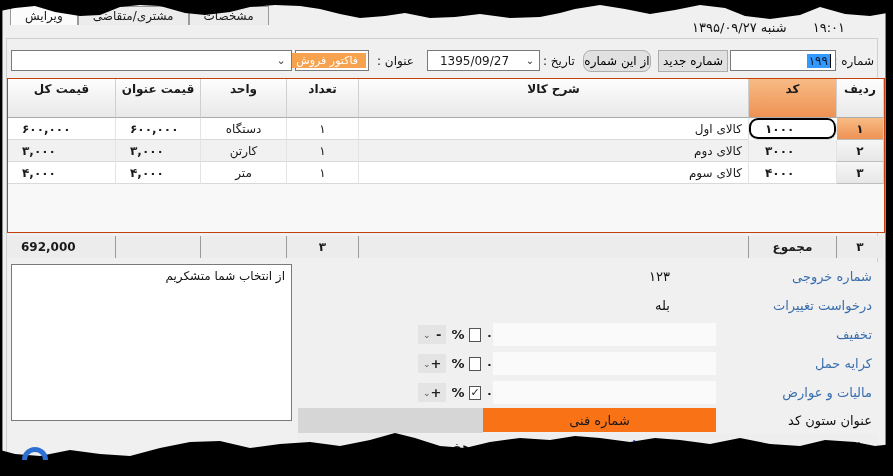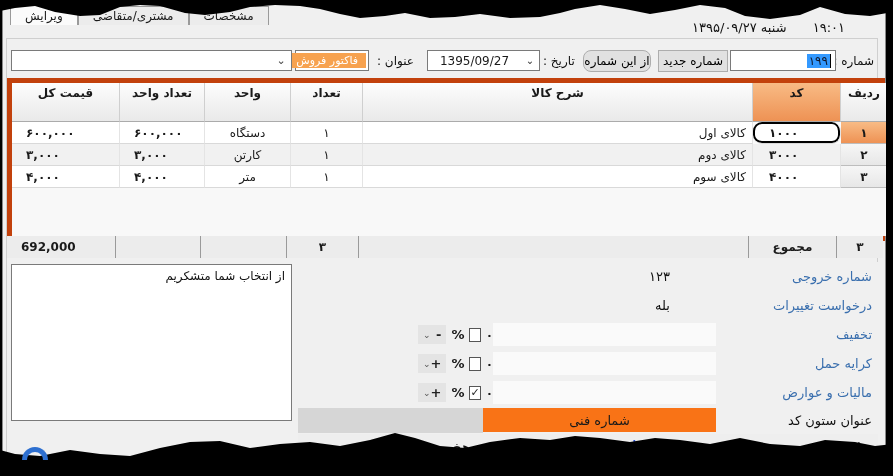--- a/index.html
+++ b/index.html
@@ -60,21 +60,21 @@
   .date-combo { left: 424px; top: 50px; width: 113px; }
   .date-combo .chev { width: 18px; text-align: center; color: #333; font-size: 10px; }
   .date-combo .val { flex: 1; text-align: center; direction: ltr; font-size: 12px; }
   .title-field { left: 292px; top: 50px; width: 74px; justify-content: flex-start; padding: 0 2px; }
   .hl-orange { background: #f7a24f; color: #fff; font-size: 11px; padding: 1px 8px; white-space: nowrap; }
   .combo-big { left: 8px; top: 50px; width: 281px; }
   .combo-big .chev { width: 20px; text-align: center; color: #444; font-size: 11px; }
 
   
   .grid7 { display: grid; grid-template-columns: 108px 85px 86px 72px 390px 88px 47px; direction: ltr; }
-  .table-wrap { position: absolute; left: 4px; top: 78px; width: 878px; border: 5px solid #c2410c; background: #fafafa; }
+  .table-wrap { position: absolute; left: 4px; top: 78px; width: 878px; border: 1px solid #c2410c; background: #fafafa; }
   .th {
     height: 39px; background: linear-gradient(#fdfdfd,#e9e9e9);
     border-right: 1px solid #cfcfcf; border-bottom: 1px solid #ababab;
     font-weight: 700; font-size: 12px; text-align: center; padding-top: 3px; direction: rtl;
   }
   .th:first-child { border-left: none; }
   .th.orange, .rowhead.orange { background: linear-gradient(#f8bb85,#ee9254); }
   .td {
     height: 22px; font-size: 12px; direction: rtl;
     border-right: 1px solid #e4e4e4; border-bottom: 1px solid #d9d9d9;
@@ -213,21 +213,21 @@
     <span class="hl-orange">فاکتور فروش</span>
   </div>
   <div class="field combo-big">
     <span class="chev">⌄</span>
     <span class="val"></span>
   </div>
 
   <div class="table-wrap">
     <div class="grid7">
       <div class="th">قیمت کل</div>
-      <div class="th">تعداد واحد</div>
+      <div class="th">قیمت عنوان</div>
       <div class="th">واحد</div>
       <div class="th">تعداد</div>
       <div class="th">شرح کالا</div>
       <div class="th orange">کد</div>
       <div class="th">ردیف</div>
     </div>
 
     <div class="grid7 r-odd">
       <div class="td num">۶۰۰,۰۰۰</div>
       <div class="td num">۶۰۰,۰۰۰</div>

